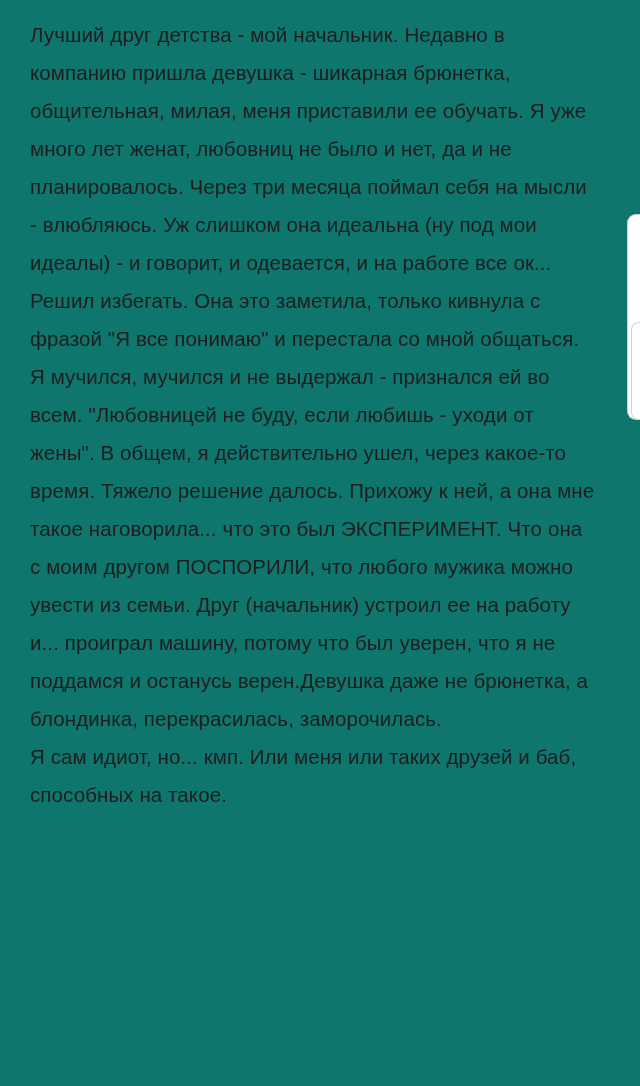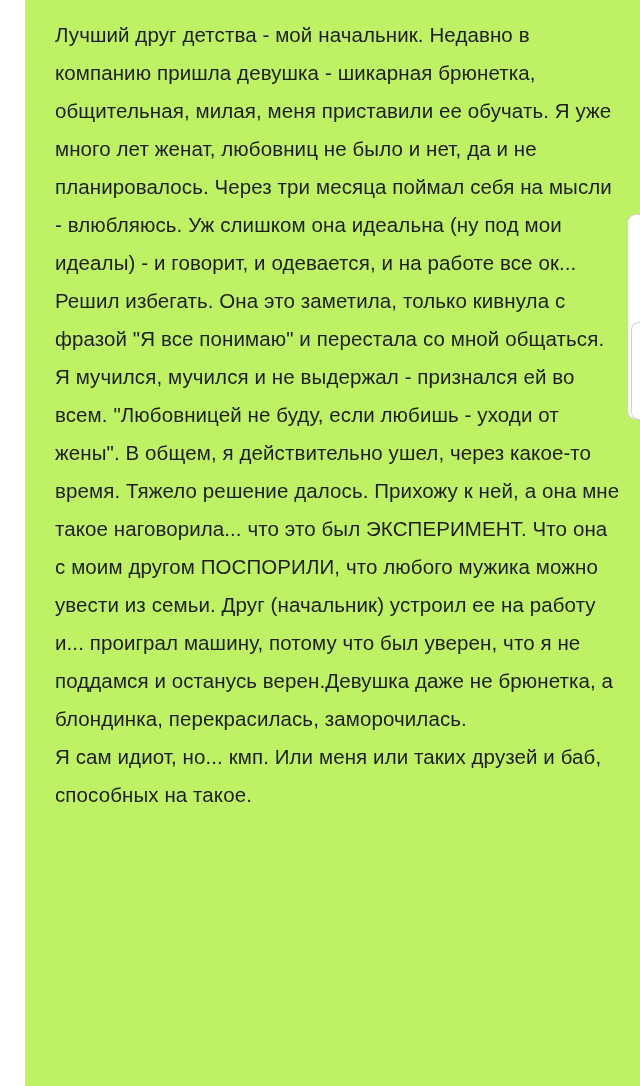--- a/index.html
+++ b/index.html
@@ -11,22 +11,21 @@
     width: 640px;
     height: 1086px;
     position: relative;
     overflow: hidden;
     font-family: "Liberation Sans", sans-serif;
     color: #1b1b1b;
   }
   .page {
     position: absolute;
     inset: 0;
-    background: #bef264;
-    margin-left: 25px;
+    background: #0f766e;
   }
   .story {
     position: absolute;
     left: 30px;
     top: 16px;
     width: 568px;
     font-size: 20.5px;
     line-height: 38px;
     color: #1d1d1d;
     letter-spacing: 0.1px;

